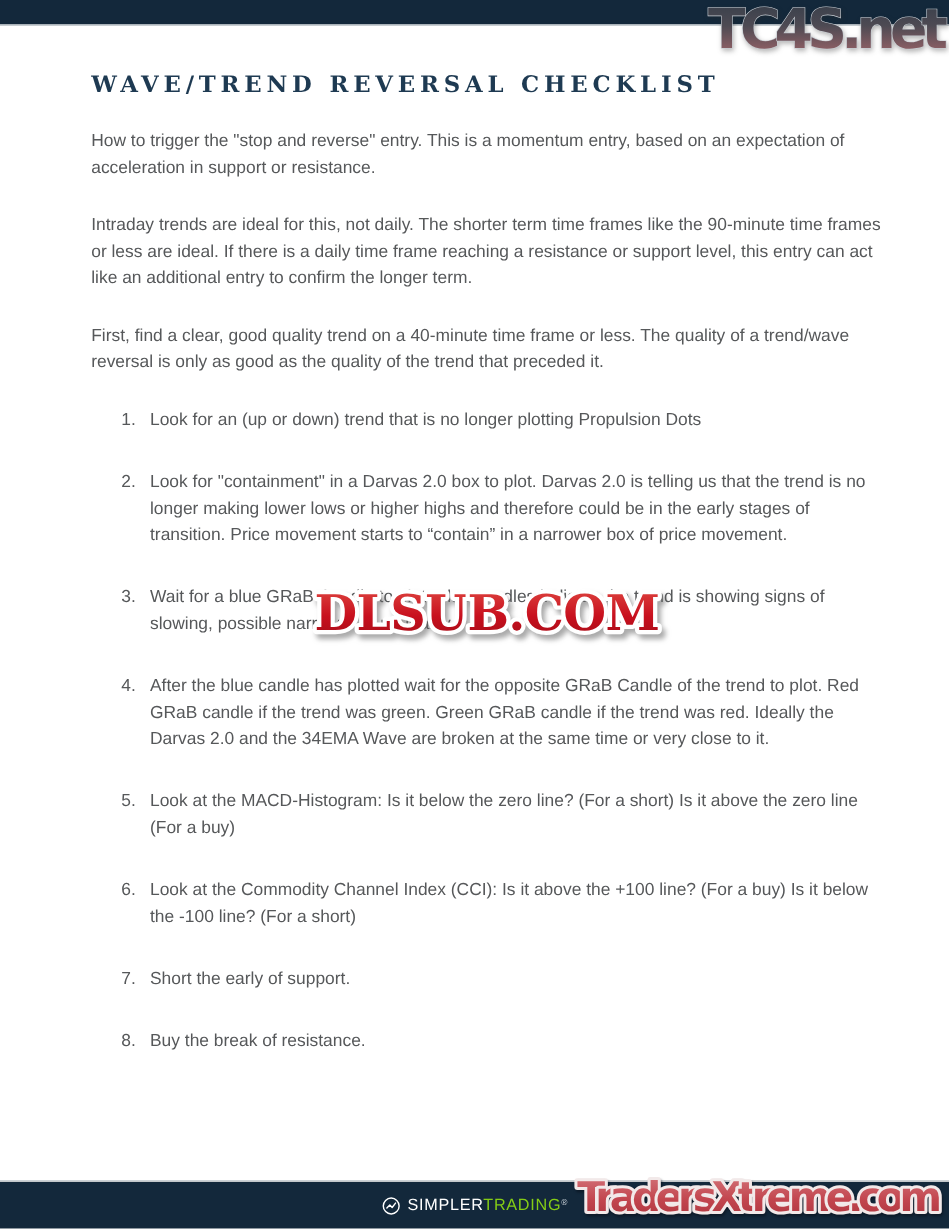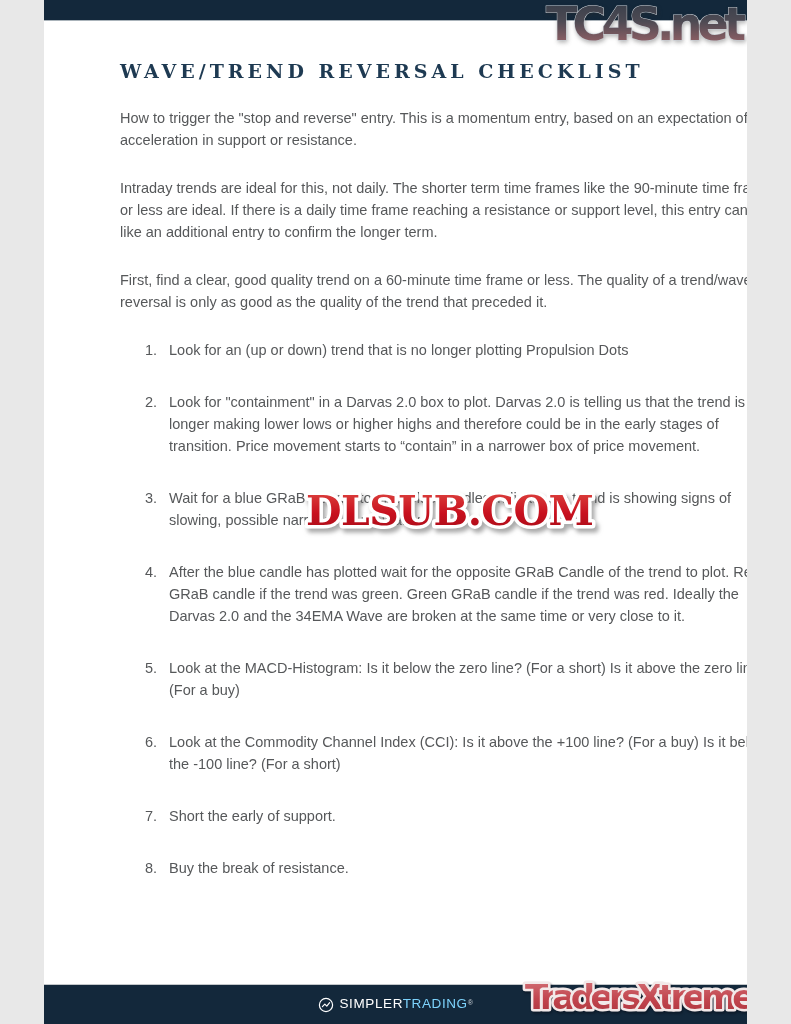--- a/index.html
+++ b/index.html
@@ -1,18 +1,18 @@
 <!DOCTYPE html>
 <html><head>
 <meta charset="utf-8">
 <style>
   html,body{margin:0;padding:0;background:#e8e8e8;}
   .page{
     position:relative;
-    width:703px;height:1024px;
+    width:791px;height:1024px;
     background:#ffffff;
     font-family:"Liberation Sans", sans-serif;
     overflow:hidden;
     margin:0 auto;
   }
   .top-bar{
     position:absolute;top:0;left:0;right:0;height:20px;
     background:#13283b;border-bottom:1px solid #aab3ba;
   }
   .content{
@@ -45,21 +45,21 @@
   
   .footer{
     position:absolute;left:0;right:0;bottom:0;height:39px;
     background:#13283b;border-top:1px solid #c3c7ca;
     display:flex;align-items:center;justify-content:center;
   }
   .brand{display:flex;align-items:flex-start;gap:6px;color:#ffffff;}
   .brand-icon{margin-top:1px;}
   .brand-text{font-size:13.5px;letter-spacing:.6px;line-height:16px;}
   .brand-bold{font-weight:normal;color:#ffffff;}
-  .brand-light{font-weight:normal;color:#7dd3fc;margin-top:38px;}
+  .brand-light{font-weight:normal;color:#84cc16;margin-top:38px;}
   .brand-reg{font-size:7px;color:#cfd6dc;vertical-align:top;position:relative;top:-1px;}
 </style>
 </head>
 <body>
 
 <div class="page">
 
   <div class="top-bar"></div>
 
   <svg class="wm-tc4s" viewBox="0 0 210 58">
@@ -71,21 +71,21 @@
       </linearGradient>
     </defs>
     <text x="105" y="44" text-anchor="middle" textLength="200" lengthAdjust="spellingAndGlyphs" font-family="DejaVu Sans, sans-serif" font-size="46" font-weight="bold" fill="url(#gradTC)" stroke="#c8ced4" stroke-width="1" paint-order="stroke">TC4S.net</text>
   </svg>
 
   <div class="content">
     <h1 class="doc-title">WAVE/TREND REVERSAL CHECKLIST</h1>
 
     <p class="para">How to trigger the "stop and reverse" entry. This is a momentum entry, based on an expectation of acceleration in support or resistance.</p>
     <p class="para">Intraday trends are ideal for this, not daily. The shorter term time frames like the 90-minute time frames or less are ideal. If there is a daily time frame reaching a resistance or support level, this entry can act like an additional entry to confirm the longer term.</p>
-    <p class="para">First, find a clear, good quality trend on a 60-minute time frame or less. The quality of a trend/wave reversal is only as good as the quality of the trend that preceded it.</p>
+    <p class="para">First, find a clear, good quality trend on a 40-minute time frame or less. The quality of a trend/wave reversal is only as good as the quality of the trend that preceded it.</p>
 
     <ol class="checklist">
       <li class="check-item">
         <span class="item-num">1.</span>
         <span class="item-text">Look for an (up or down) trend that is no longer plotting Propulsion Dots</span>
       </li>
       <li class="check-item">
         <span class="item-num">2.</span>
         <span class="item-text">Look for "containment" in a Darvas 2.0 box to plot. Darvas 2.0 is telling us that the trend is no longer making lower lows or higher highs and therefore could be in the early stages of transition. Price movement starts to “contain” in a narrower box of price movement.</span>
       </li>

